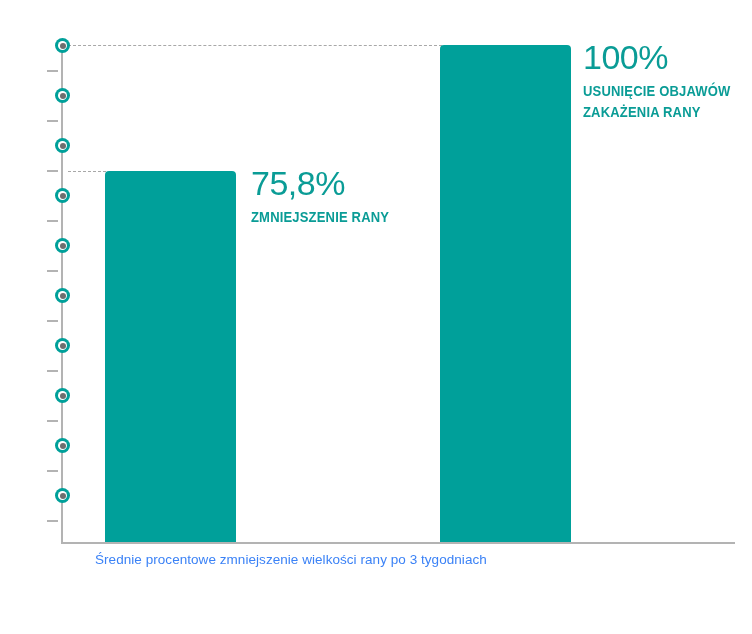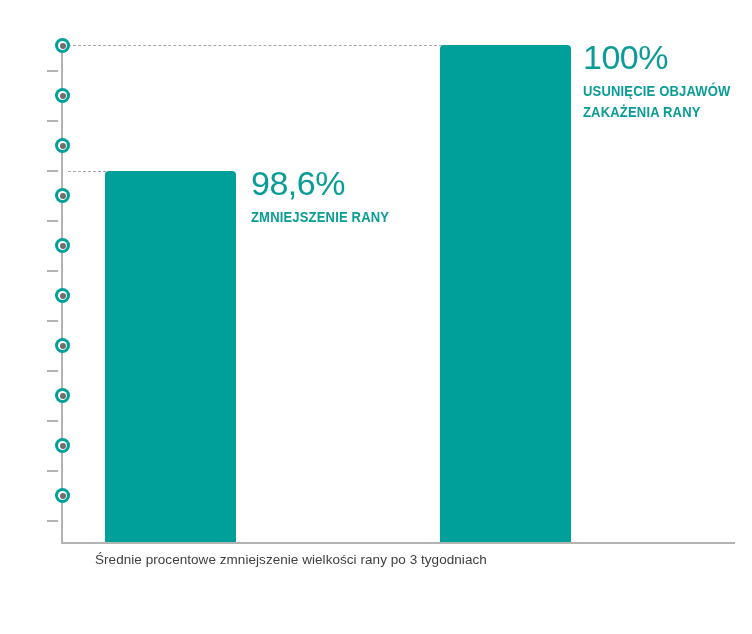--- a/index.html
+++ b/index.html
@@ -121,21 +121,21 @@
   .value-label .sub + .sub {
     margin-top: 1px;
   }
 
   
   .caption {
     position: absolute;
     left: 95px;
     top: 552px;
     font-size: 13.5px;
-    color: #404040;
+    color: #3b82f6;
     white-space: nowrap;
     letter-spacing: 0.05px;
   }
 </style>
 </head>
 <body>
 
 <div id="chart-root">
 
   <div class="axis-line"></div>
@@ -164,21 +164,21 @@
   <div class="axis-marker" style="top:388px;"></div>
   <div class="axis-marker" style="top:438px;"></div>
   <div class="axis-marker" style="top:488px;"></div>
 
   <div class="bar" style="left:105px; top:171px; width:131px; height:372px;"></div>
   <div class="bar" style="left:440px; top:45px; width:131px; height:498px;"></div>
 
   <div class="baseline"></div>
 
   <div class="value-label" style="left:251px; top:166px;">
-    <span class="big">98,6%</span>
+    <span class="big">75,8%</span>
     <span class="sub">ZMNIEJSZENIE  RANY</span>
   </div>
 
   <div class="value-label" style="left:583px; top:40px;">
     <span class="big">100%</span>
     <span class="sub">USUNIĘCIE OBJAWÓW</span>
     <span class="sub">ZAKAŻENIA RANY</span>
   </div>
 
   <div class="caption">Średnie procentowe zmniejszenie wielkości rany po 3 tygodniach</div>

